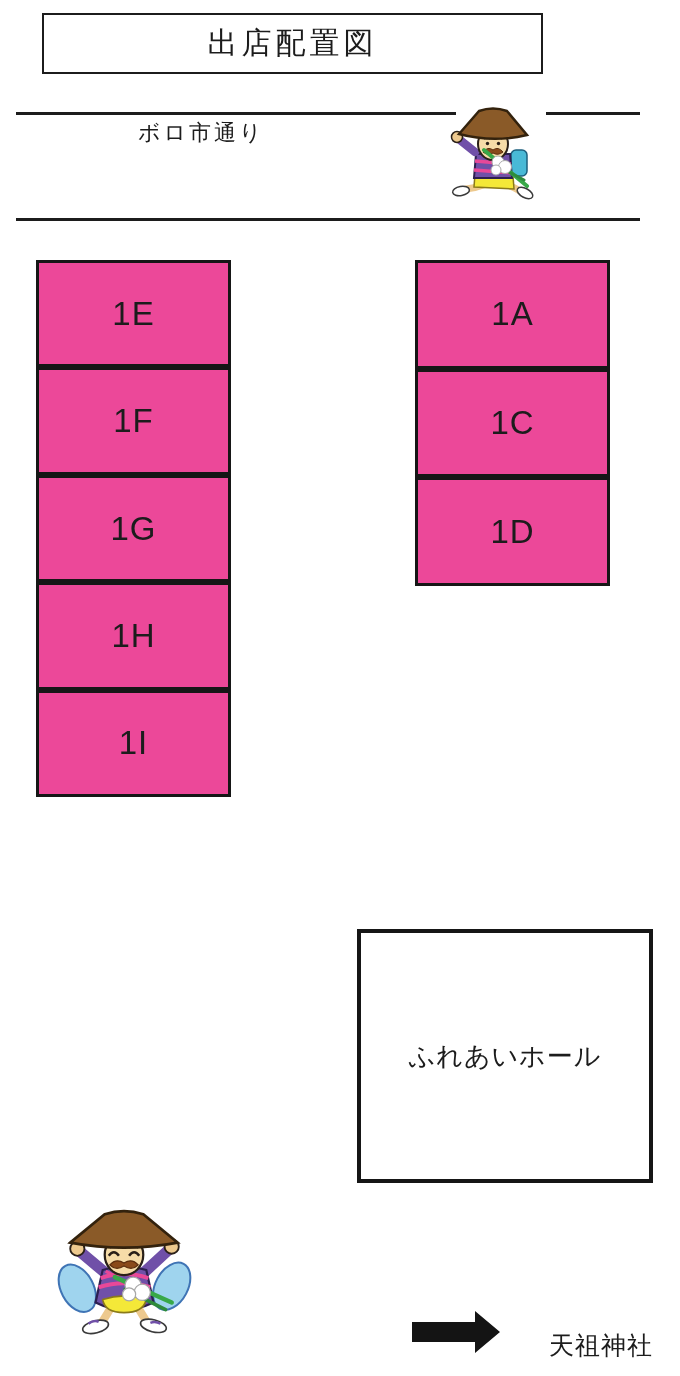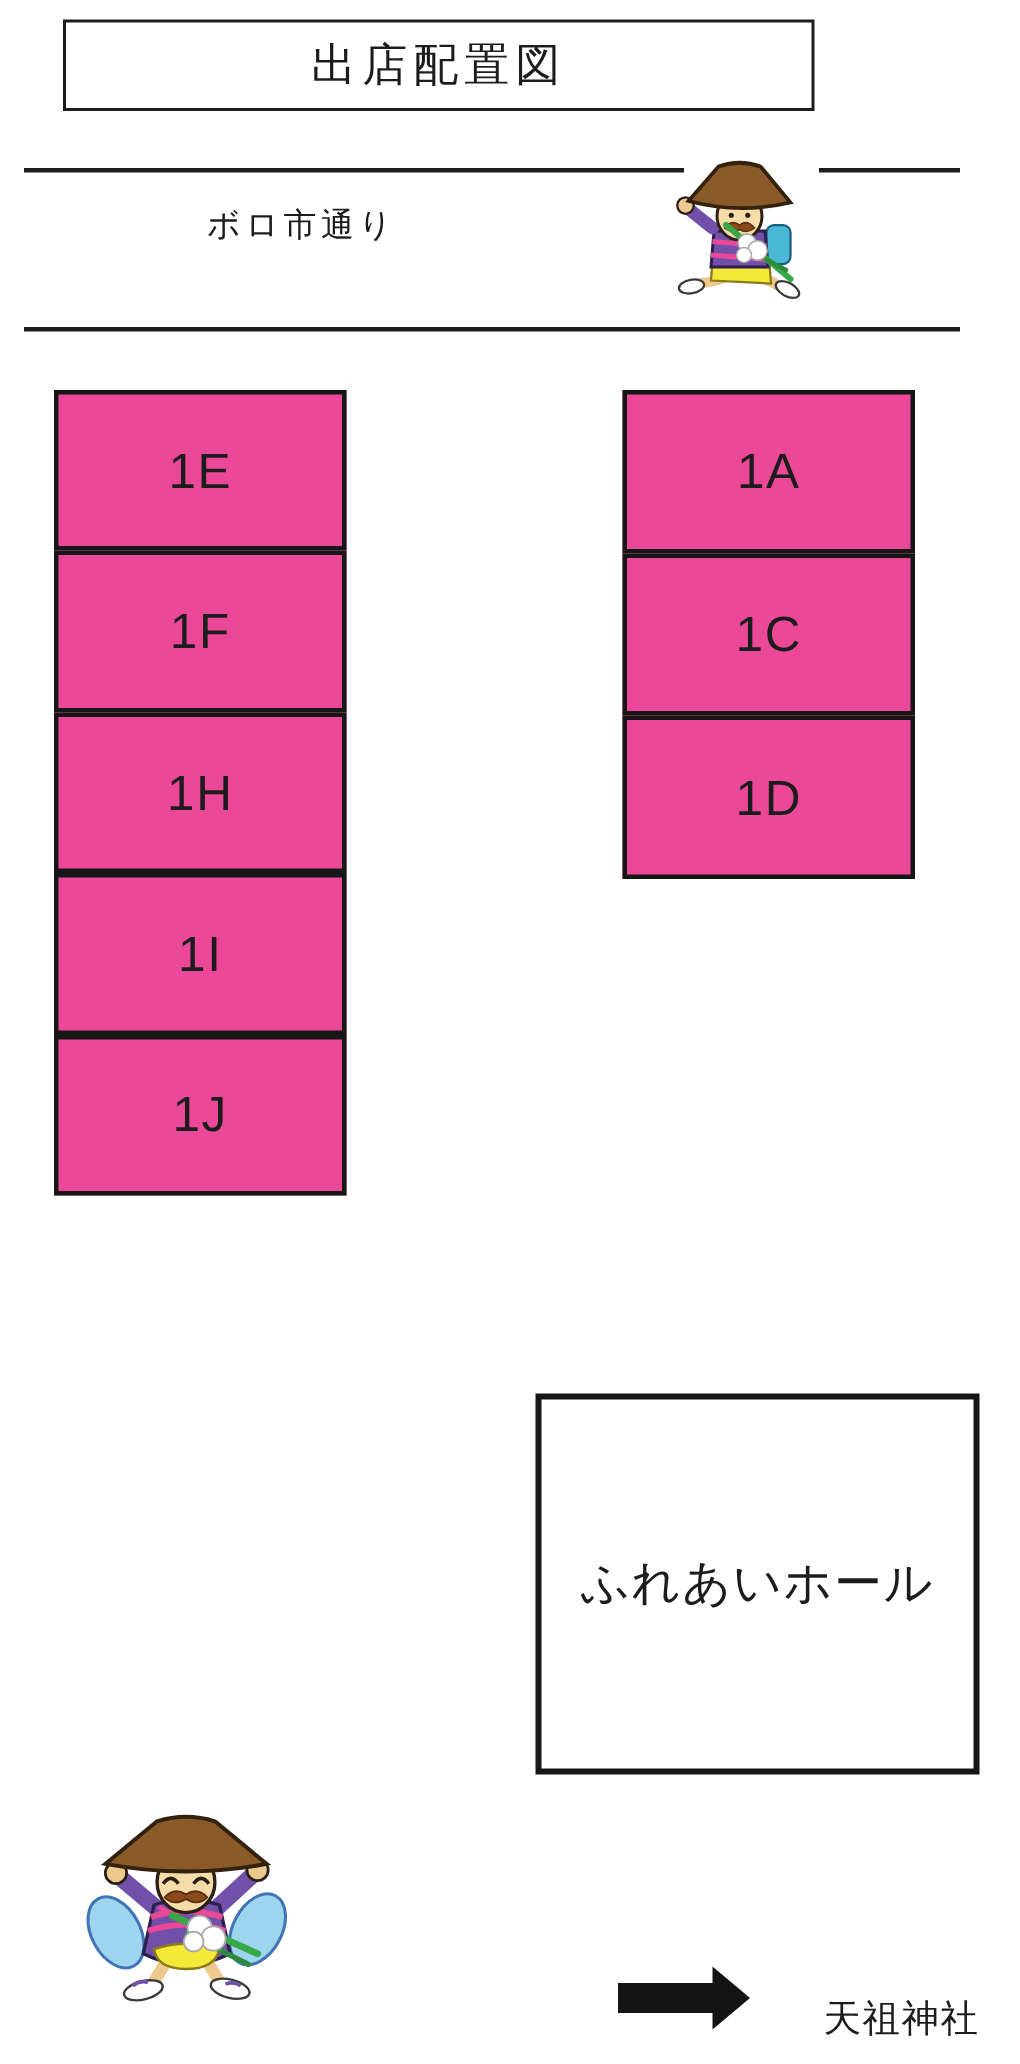--- a/index.html
+++ b/index.html
@@ -35,21 +35,21 @@
   
   .hline {
     height: 3px;
     background: #1c1c1c;
   }
   .line-top-left  { left: 16px;  top: 112px; width: 440px; }
   .line-top-right { left: 546px; top: 112px; width: 94px; }
   .line-mid       { left: 16px;  top: 218px; width: 624px; }
 
   .street-label {
-    left: 138px; top: 135px;
+    left: 138px; top: 118px;
     font-size: 22px;
     letter-spacing: 3px;
     white-space: nowrap;
   }
 
   
   .stall-col {
     display: flex;
     flex-direction: column;
     box-sizing: border-box;
@@ -70,21 +70,21 @@
 
   
   .hall-box {
     left: 357px; top: 929px;
     width: 296px; height: 254px;
     border: 4px solid #161616;
     display: flex; align-items: center; justify-content: center;
     box-sizing: border-box;
   }
   .hall-label {
-    font-size: 32px;
+    font-size: 26px;
     letter-spacing: 1px;
     white-space: nowrap;
   }
 
   
   .mascot-top    { left: 448px; top: 104px;  width: 98px;  height: 98px; }
   .mascot-bottom { left: 56px;  top: 1202px; width: 137px; height: 134px; }
 
   
   .arrow-box { left: 412px; top: 1311px; width: 88px; height: 42px; }
@@ -146,27 +146,27 @@
 <div class="abs hline line-mid"></div>
 
 <div class="abs stall-col stall-col-left">
   <div class="stall">
       <span class="stall-label">1E</span>
     </div>
   <div class="stall">
       <span class="stall-label">1F</span>
     </div>
   <div class="stall">
+      <span class="stall-label">1G</span>
+    </div>
+  <div class="stall">
       <span class="stall-label">1H</span>
     </div>
   <div class="stall">
       <span class="stall-label">1I</span>
-    </div>
-  <div class="stall">
-      <span class="stall-label">1J</span>
     </div>
 </div>
 
 <div class="abs stall-col stall-col-right">
   <div class="stall">
       <span class="stall-label">1A</span>
     </div>
   <div class="stall">
       <span class="stall-label">1C</span>
     </div>

